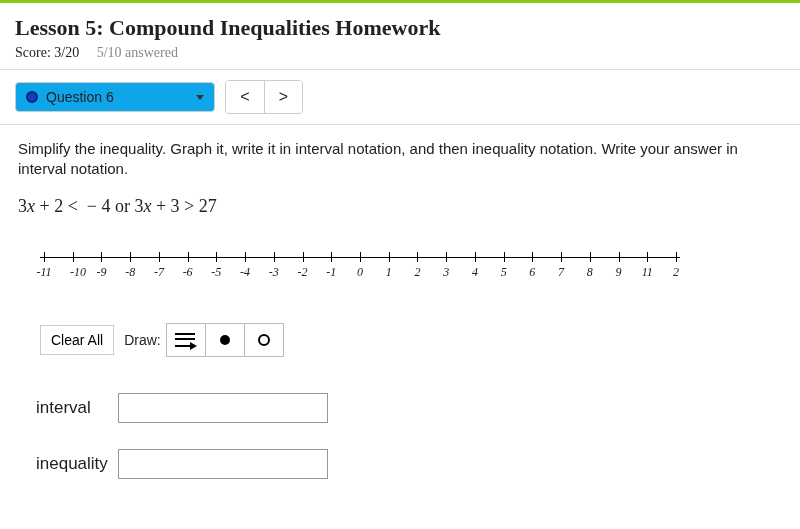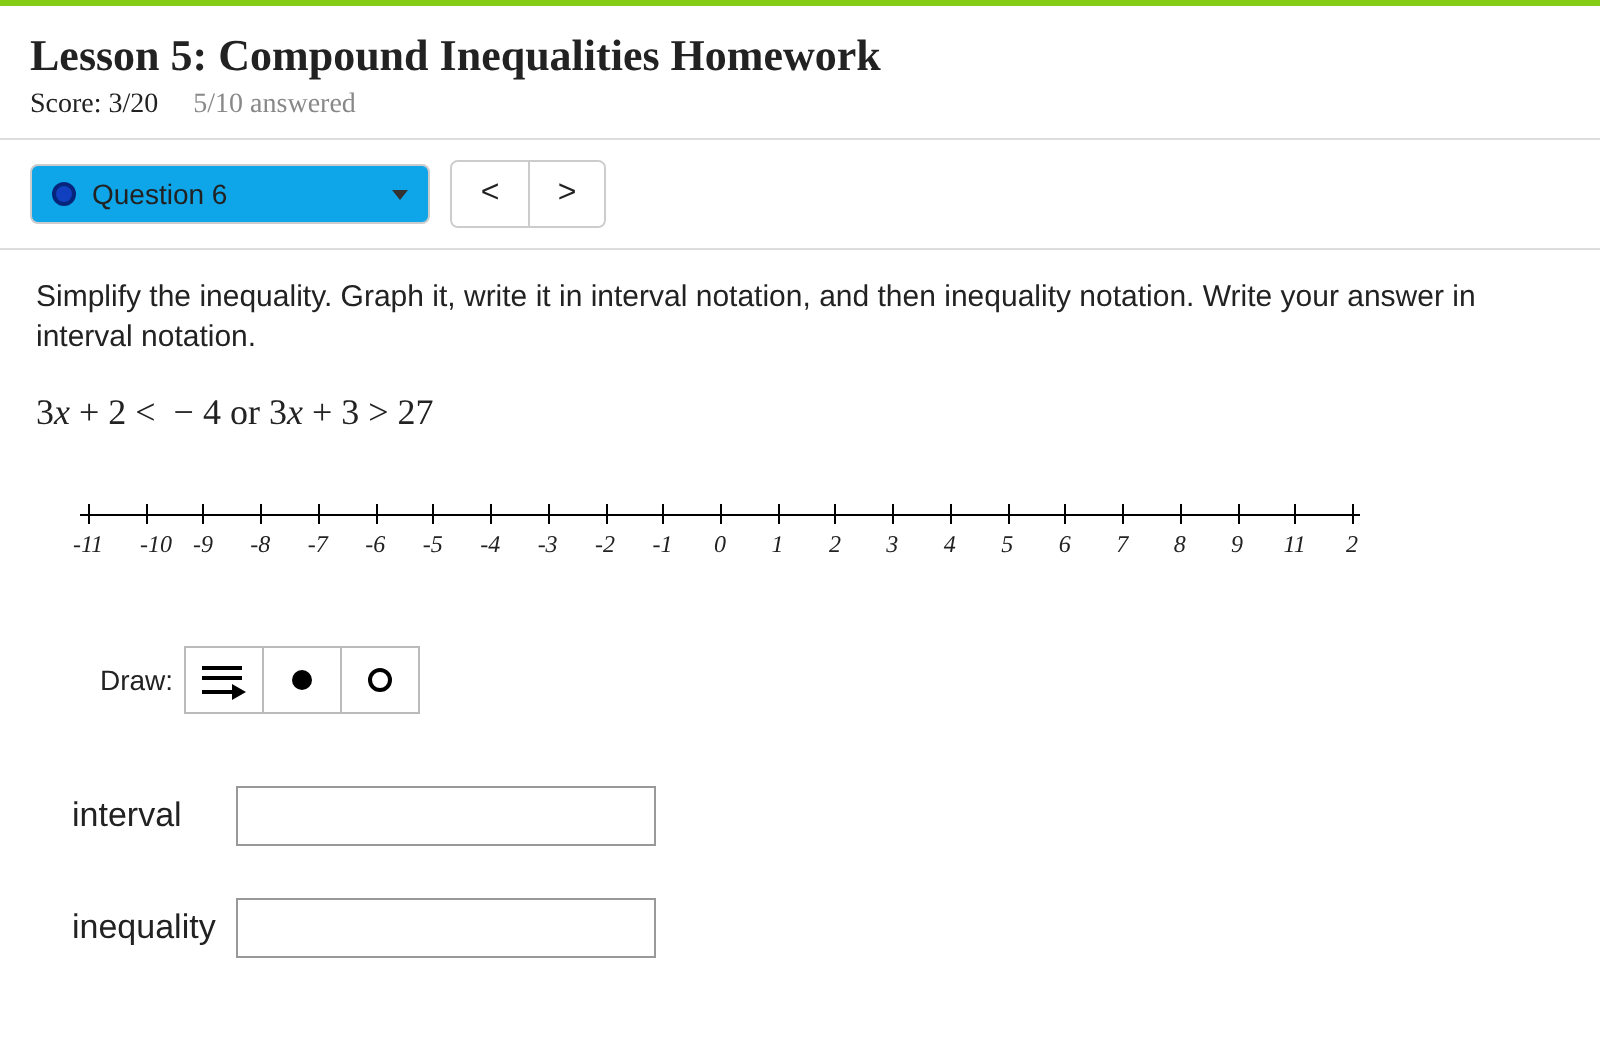--- a/index.html
+++ b/index.html
@@ -204,20 +204,21 @@
       <div class="tick-label" style="left: 549.818px;">8</div>
       <div class="tick" style="left: 578.545px;"></div>
       <div class="tick-label" style="left: 578.545px;">9</div>
       <div class="tick" style="left: 607.273px;"></div>
       <div class="tick-label" style="left: 607.273px;">11</div>
       <div class="tick" style="left: 636px;"></div>
       <div class="tick-label" style="left: 636px;">2</div>
     </div>
 
   <div class="drawrow">
+    <button class="btn-clear">Clear All</button>
     <span class="draw-label">Draw:</span>
     <div class="tool">
       <svg width="26" height="24" viewBox="0 0 26 24">
         <line x1="2" y1="6" x2="22" y2="6" stroke="#000" stroke-width="2"></line>
         <line x1="2" y1="11" x2="22" y2="11" stroke="#000" stroke-width="2"></line>
         <line x1="2" y1="18" x2="17" y2="18" stroke="#000" stroke-width="2"></line>
         <polygon points="17,14 24,18 17,22" fill="#000"></polygon>
       </svg>
     </div>
     <div class="tool">

